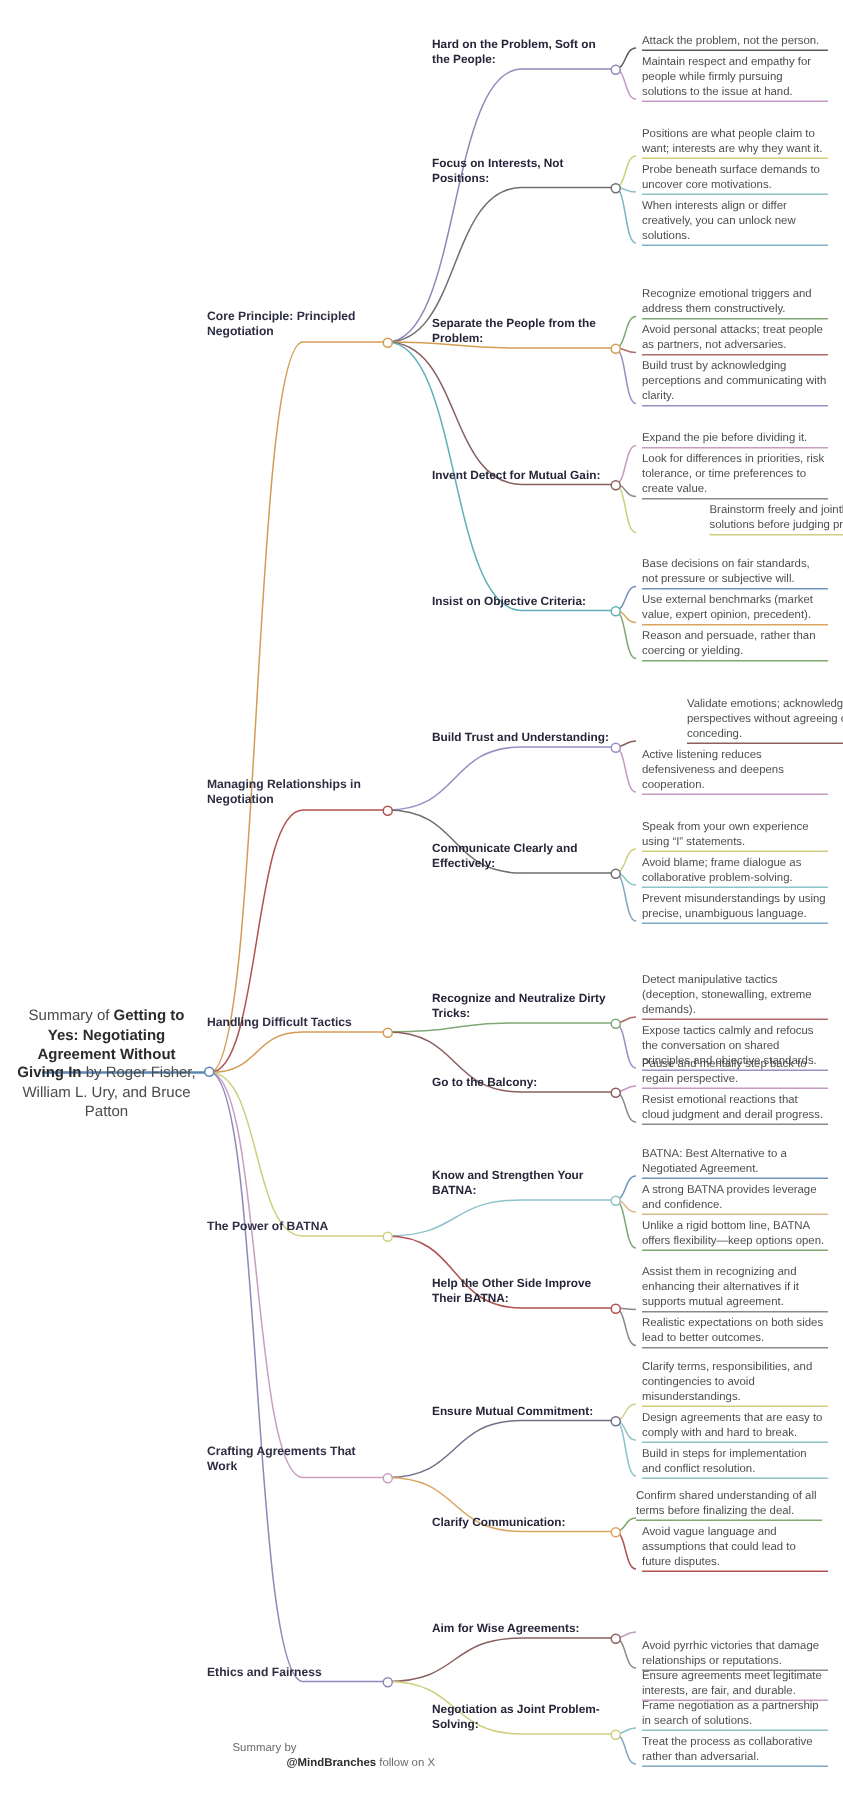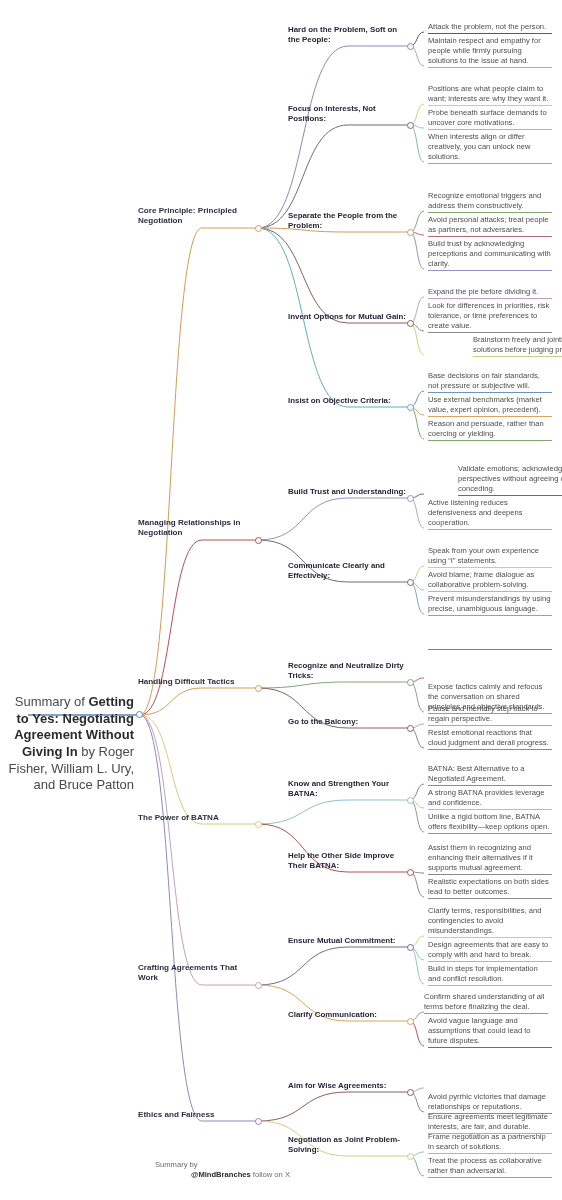--- a/index.html
+++ b/index.html
@@ -8,23 +8,22 @@
     font-family:"Liberation Sans","DejaVu Sans",sans-serif;
     color:#3c3c3c;
   }
   #map{position:absolute;left:0;top:0;width:562px;height:1200px;}
   svg.wires{position:absolute;left:0;top:0;width:562px;height:1200px;pointer-events:none;}
   .node-dot{position:absolute;width:7px;height:7px;border-radius:50%;
     background:#ffffff;border:1.2px solid #999;box-sizing:border-box;z-index:5;}
   .lbl{position:absolute;z-index:6;line-height:1.28;}
   
   #root-label{
-    left:8px;top:672px;width:126px;font-size:13px;color:#4a4a4a;
-    text-align:right;
-    margin-top:22px;
+    left:8px;top:672px;width:126px;font-size:10px;color:#4a4a4a;
+    text-align:center;
   }
   #root-label b{color:#2b2b2b;font-weight:bold;}
   
   .l1{
     font-size:8.1px;font-weight:bold;color:#2e2e44;text-align:left;
   }
   
   .l2{
     font-size:7.9px;font-weight:bold;color:#25253a;text-align:left;
   }
@@ -149,21 +148,21 @@
       <div class="lbl l2" style="width: 118px; left: 288px; top: 104px;">Focus on Interests, Not Positions:</div>
       <div class="leaf" style="left: 428px; width: 124px; top: 84px;"><span>Positions are what people claim to want; interests are why they want it.</span><span class="ul" style="background: rgb(207, 207, 126);"></span></div>
       <div class="leaf" style="left: 428px; width: 124px; top: 108px;"><span>Probe beneath surface demands to uncover core motivations.</span><span class="ul" style="background: rgb(142, 195, 201);"></span></div>
       <div class="leaf" style="left: 428px; width: 124px; top: 132px;"><span>When interests align or differ creatively, you can unlock new solutions.</span><span class="ul" style="background: rgb(127, 180, 196);"></span></div>
       <div class="node-dot" style="left: 406.5px; top: 228.5px; border-color: rgb(211, 156, 85);"></div>
       <div class="lbl l2" style="width: 118px; left: 288px; top: 211px;">Separate the People from the Problem:</div>
       <div class="leaf" style="left: 428px; width: 124px; top: 191px;"><span>Recognize emotional triggers and address them constructively.</span><span class="ul" style="background: rgb(127, 168, 115);"></span></div>
       <div class="leaf" style="left: 428px; width: 124px; top: 215px;"><span>Avoid personal attacks; treat people as partners, not adversaries.</span><span class="ul" style="background: rgb(176, 106, 106);"></span></div>
       <div class="leaf" style="left: 428px; width: 124px; top: 239px;"><span>Build trust by acknowledging perceptions and communicating with clarity.</span><span class="ul" style="background: rgb(154, 143, 196);"></span></div>
       <div class="node-dot" style="left: 406.5px; top: 319.5px; border-color: rgb(138, 95, 95);"></div>
-      <div class="lbl l2" style="width: 118px; left: 288px; top: 312px;">Invent Options for Mutual Gain:</div>
+      <div class="lbl l2" style="width: 118px; left: 288px; top: 312px;">Invent Detect for Mutual Gain:</div>
       <div class="leaf" style="left: 428px; width: 124px; top: 287px;"><span>Expand the pie before dividing it.</span><span class="ul" style="background: rgb(199, 158, 192);"></span></div>
       <div class="leaf" style="left: 428px; width: 124px; top: 301px;"><span>Look for differences in priorities, risk tolerance, or time preferences to create value.</span><span class="ul" style="background: rgb(138, 138, 138);"></span></div>
       <div class="leaf" style="left: 428px; width: 124px; top: 335px; margin-left: 45px;"><span>Brainstorm freely and jointly explore solutions before judging proposals.</span><span class="ul" style="background: rgb(207, 207, 126);"></span></div>
       <div class="node-dot" style="left: 406.5px; top: 403.5px; border-color: rgb(95, 176, 184);"></div>
       <div class="lbl l2" style="width: 118px; left: 288px; top: 396px;">Insist on Objective Criteria:</div>
       <div class="leaf" style="left: 428px; width: 124px; top: 371px;"><span>Base decisions on fair standards, not pressure or subjective will.</span><span class="ul" style="background: rgb(111, 147, 187);"></span></div>
       <div class="leaf" style="left: 428px; width: 124px; top: 395px;"><span>Use external benchmarks (market value, expert opinion, precedent).</span><span class="ul" style="background: rgb(217, 164, 94);"></span></div>
       <div class="leaf" style="left: 428px; width: 124px; top: 419px;"><span>Reason and persuade, rather than coercing or yielding.</span><span class="ul" style="background: rgb(127, 168, 115);"></span></div>
       <div class="node-dot" style="left: 254.5px; top: 536.5px; border-color: rgb(176, 82, 79);"></div>
       <div class="lbl l1" style="width: 118px; left: 138px; top: 518px;">Managing Relationships in Negotiation</div>
@@ -173,21 +172,21 @@
       <div class="leaf" style="left: 428px; width: 124px; top: 498px;"><span>Active listening reduces defensiveness and deepens cooperation.</span><span class="ul" style="background: rgb(195, 154, 196);"></span></div>
       <div class="node-dot" style="left: 406.5px; top: 578.5px; border-color: rgb(111, 111, 111);"></div>
       <div class="lbl l2" style="width: 118px; left: 288px; top: 561px;">Communicate Clearly and Effectively:</div>
       <div class="leaf" style="left: 428px; width: 124px; top: 546px;"><span>Speak from your own experience using “I” statements.</span><span class="ul" style="background: rgb(207, 207, 126);"></span></div>
       <div class="leaf" style="left: 428px; width: 124px; top: 570px;"><span>Avoid blame; frame dialogue as collaborative problem-solving.</span><span class="ul" style="background: rgb(142, 195, 201);"></span></div>
       <div class="leaf" style="left: 428px; width: 124px; top: 594px;"><span>Prevent misunderstandings by using precise, unambiguous language.</span><span class="ul" style="background: rgb(127, 168, 196);"></span></div>
       <div class="node-dot" style="left: 254.5px; top: 684.5px; border-color: rgb(211, 156, 85);"></div>
       <div class="lbl l1" style="width: 118px; left: 138px; top: 677px;">Handling Difficult Tactics</div>
       <div class="node-dot" style="left: 406.5px; top: 678.5px; border-color: rgb(127, 168, 115);"></div>
       <div class="lbl l2" style="width: 118px; left: 288px; top: 661px;">Recognize and Neutralize Dirty Tricks:</div>
-      <div class="leaf" style="left: 428px; width: 124px; top: 648px;"><span class="ul" style="background: rgb(176, 106, 106);"></span></div>
+      <div class="leaf" style="left: 428px; width: 124px; top: 648px;"><span>Detect manipulative tactics (deception, stonewalling, extreme demands).</span><span class="ul" style="background: rgb(176, 106, 106);"></span></div>
       <div class="leaf" style="left: 428px; width: 124px; top: 682px;"><span>Expose tactics calmly and refocus the conversation on shared principles and objective standards.</span><span class="ul" style="background: rgb(154, 143, 196);"></span></div>
       <div class="node-dot" style="left: 406.5px; top: 724.5px; border-color: rgb(138, 95, 95);"></div>
       <div class="lbl l2" style="width: 118px; left: 288px; top: 717px;">Go to the Balcony:</div>
       <div class="leaf" style="left: 428px; width: 124px; top: 704px;"><span>Pause and mentally step back to regain perspective.</span><span class="ul" style="background: rgb(195, 154, 196);"></span></div>
       <div class="leaf" style="left: 428px; width: 124px; top: 728px;"><span>Resist emotional reactions that cloud judgment and derail progress.</span><span class="ul" style="background: rgb(138, 138, 138);"></span></div>
       <div class="node-dot" style="left: 254.5px; top: 820.5px; border-color: rgb(207, 207, 126);"></div>
       <div class="lbl l1" style="width: 118px; left: 138px; top: 813px;">The Power of BATNA</div>
       <div class="node-dot" style="left: 406.5px; top: 796.5px; border-color: rgb(142, 195, 201);"></div>
       <div class="lbl l2" style="width: 118px; left: 288px; top: 779px;">Know and Strengthen Your BATNA:</div>
       <div class="leaf" style="left: 428px; width: 124px; top: 764px;"><span>BATNA: Best Alternative to a Negotiated Agreement.</span><span class="ul" style="background: rgb(111, 147, 187);"></span></div>

